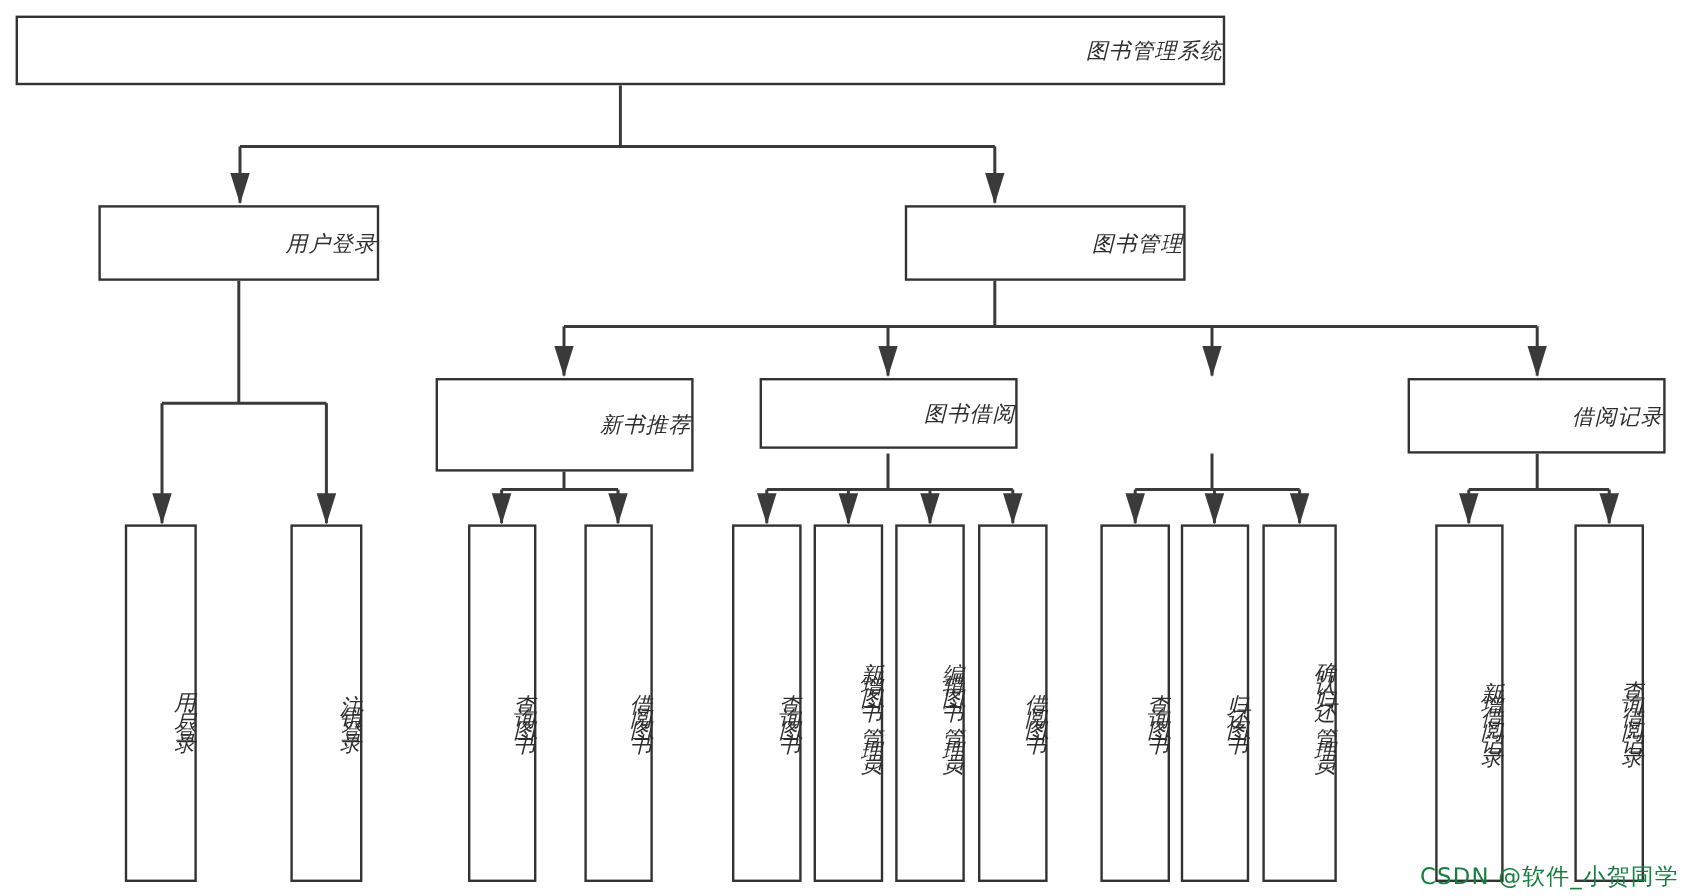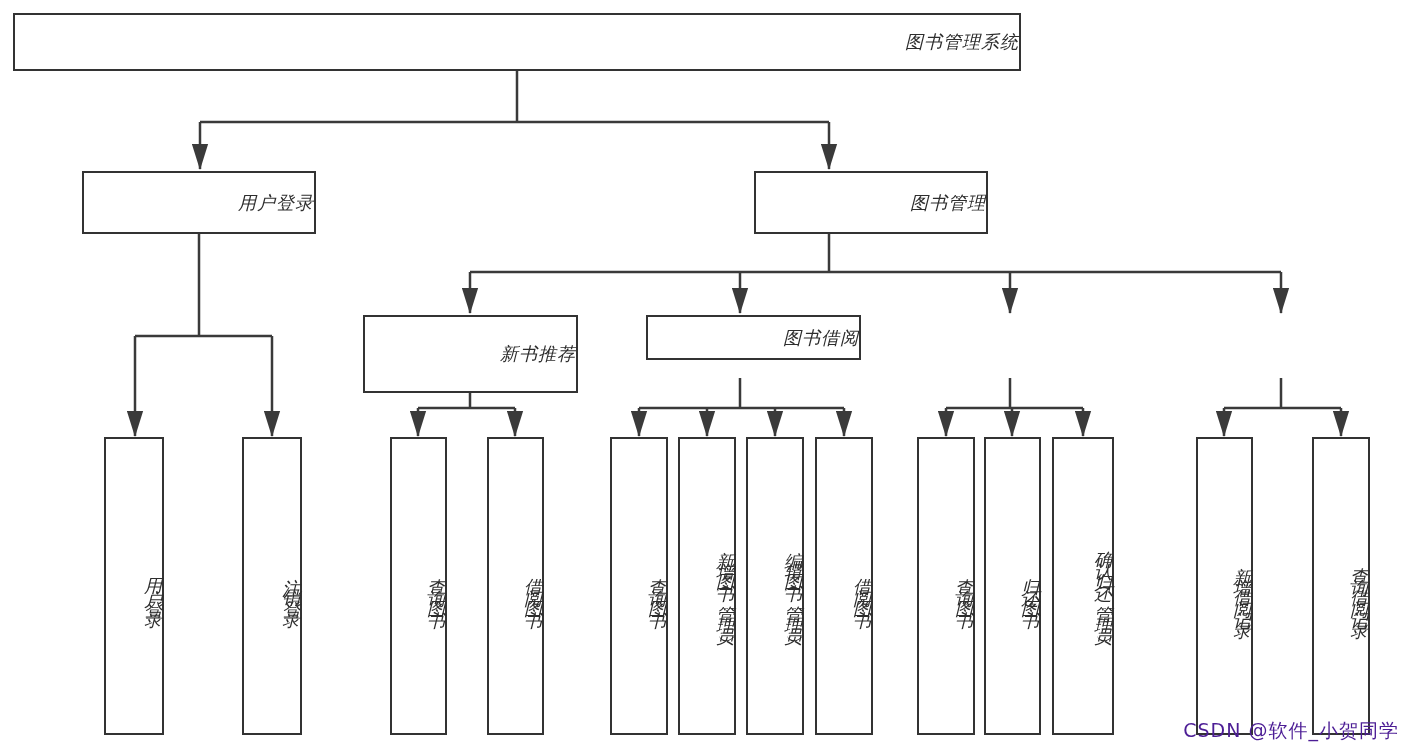--- a/index.html
+++ b/index.html
@@ -46,42 +46,42 @@
     line-height: 1;
     letter-spacing: 11px;
     font-size: 18px;
     white-space: nowrap;
   }
   
   .n-root  { left: 13px;   top: 13px;  width: 1008px; height: 58px; }
   .n-l2a   { left: 82px;   top: 171px; width: 234px;  height: 63px; }
   .n-l2b   { left: 712px;  top: 171px; width: 234px;  height: 63px; margin-left: 42px; }
   .n-l3a   { left: 363px;  top: 315px; width: 215px;  height: 78px; }
-  .n-l3b   { left: 646px;  top: 315px; width: 215px;  height: 45px; }
+  .n-l3b   { left: 633px;  top: 315px; width: 215px;  height: 59px; }
   .n-l3c   { left: 903px;  top: 315px; width: 215px;  height: 63px; }
   .n-l3d   { left: 1173px; top: 315px; width: 215px;  height: 63px; }
   .vbox    { top: 437px; height: 298px; }
   .n-v1  { left: 104px;  width: 60px; }
   .n-v2  { left: 242px;  width: 60px; }
   .n-v3  { left: 390px;  width: 57px; }
   .n-v4  { left: 487px;  width: 57px; }
   .n-v5  { left: 610px;  width: 58px; }
   .n-v6  { left: 678px;  width: 58px; }
   .n-v7  { left: 746px;  width: 58px; }
   .n-v8  { left: 815px;  width: 58px; }
   .n-v9  { left: 917px;  width: 58px; }
   .n-v10 { left: 984px;  width: 57px; }
   .n-v11 { left: 1052px; width: 62px; }
   .n-v12 { left: 1196px; width: 57px; }
   .n-v13 { left: 1312px; width: 58px; }
   .watermark {
     position: absolute;
     right: 6px;
     bottom: 3px;
-    color: #4c1d95;
+    color: #15803d;
     font-size: 19px;
     letter-spacing: 1px;
     z-index: 3;
     white-space: nowrap;
   }
 </style>
 </head>
 <body>
 
 <div class="canvas">
@@ -134,20 +134,23 @@
   <div class="node n-l2b">
     <span>图书管理</span>
   </div>
 
   <div class="node n-l3a">
     <span>新书推荐</span>
   </div>
   <div class="node n-l3b">
     <span>图书借阅</span>
   </div>
+  <div class="node n-l3d">
+    <span>借阅记录</span>
+  </div>
 
   <div class="node vert vbox n-v1">
     <span class="vtext">用户登录</span>
   </div>
   <div class="node vert vbox n-v2">
     <span class="vtext">注销登录</span>
   </div>
 
   <div class="node vert vbox n-v3">
     <span class="vtext">查询图书</span>

